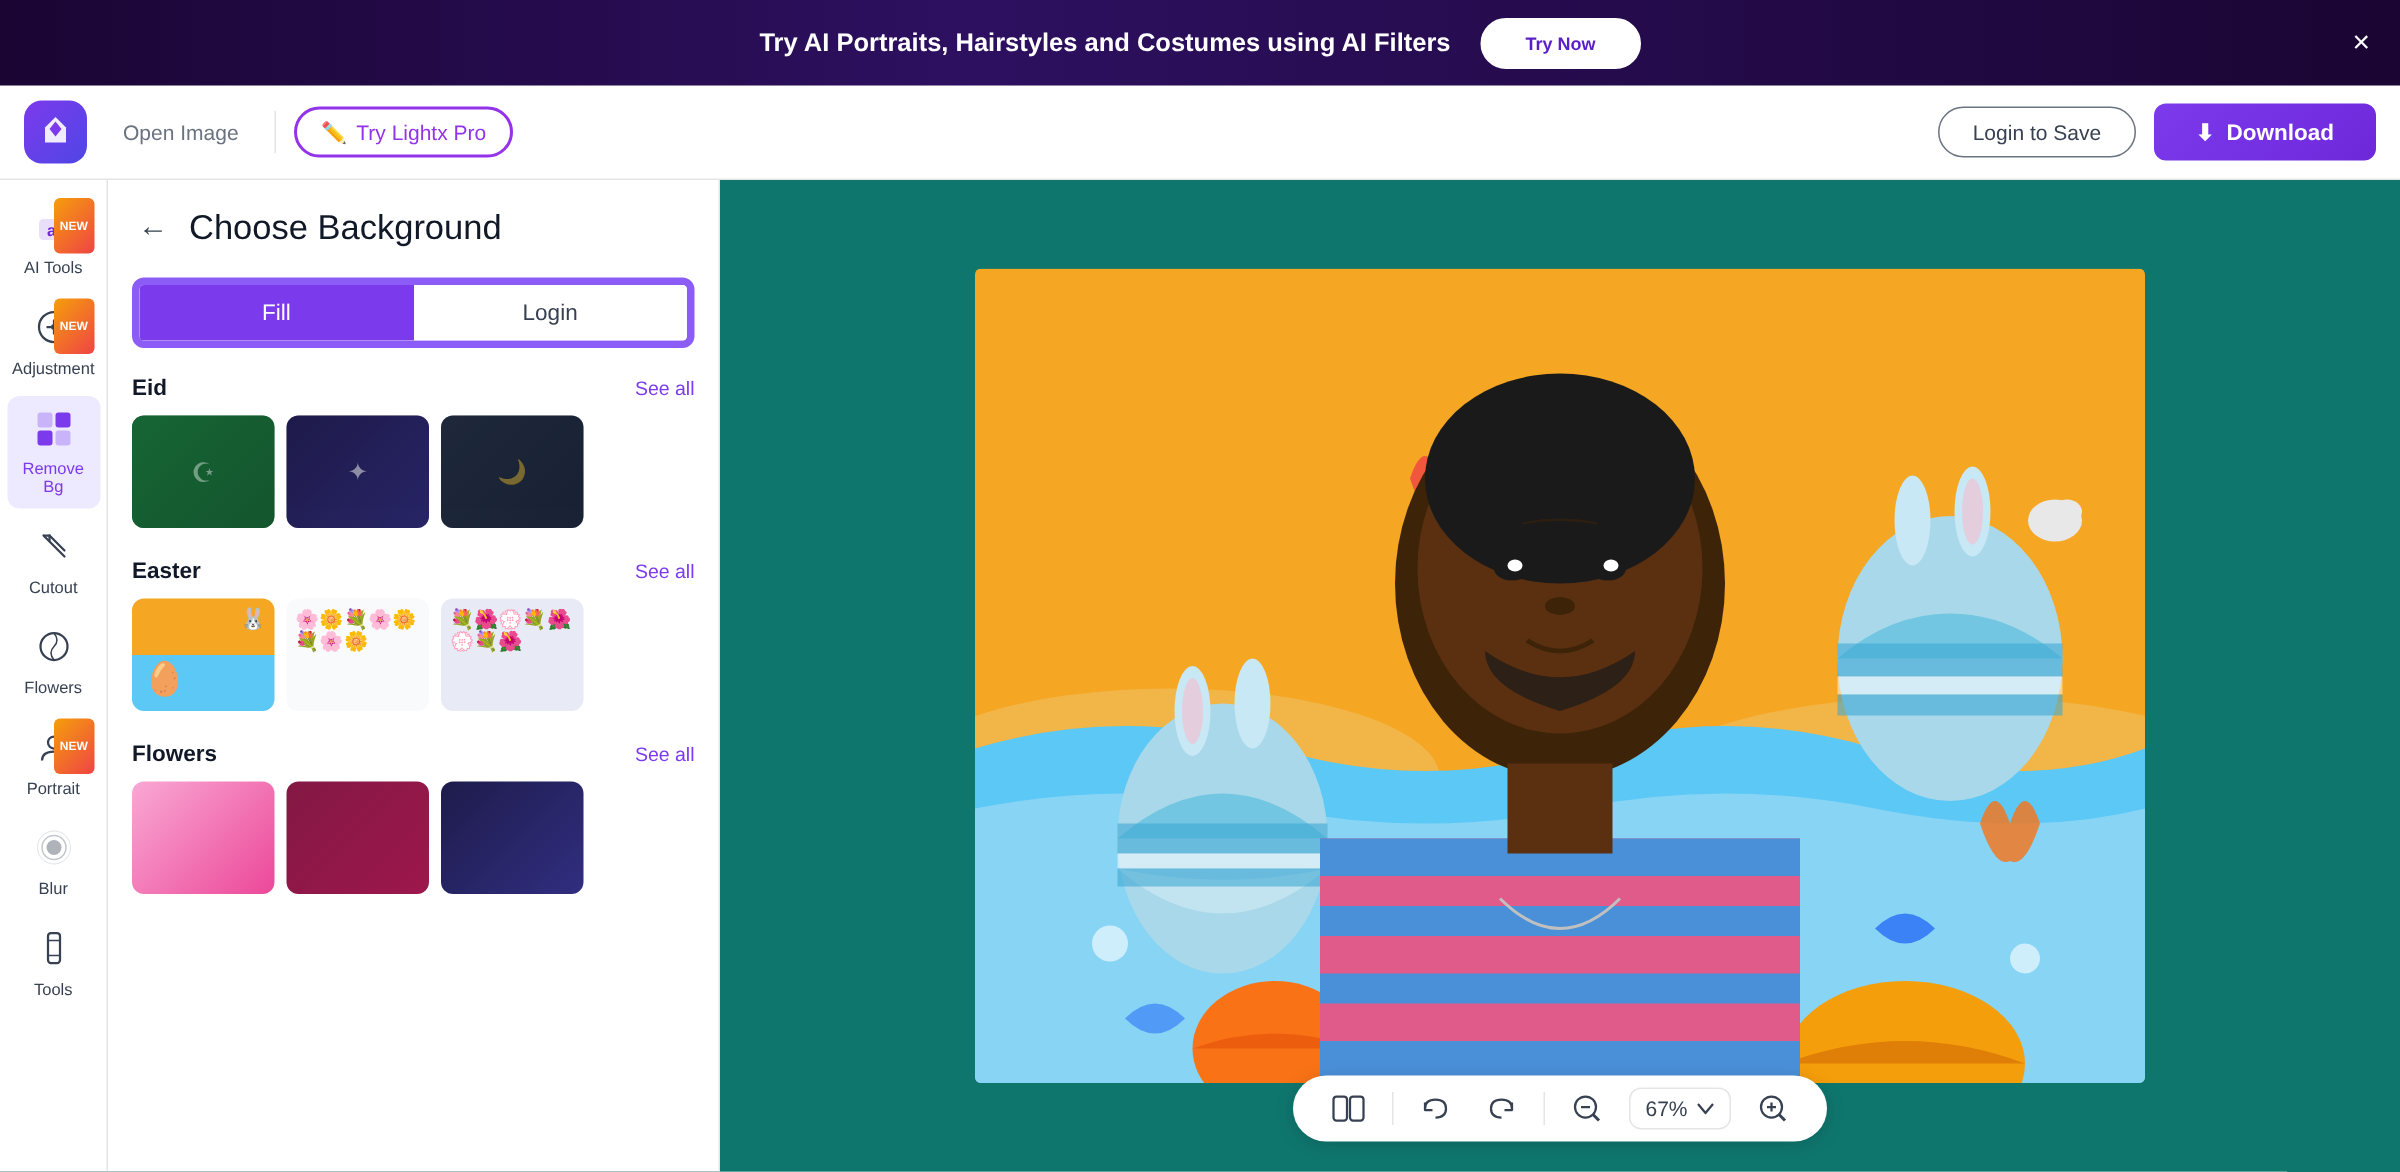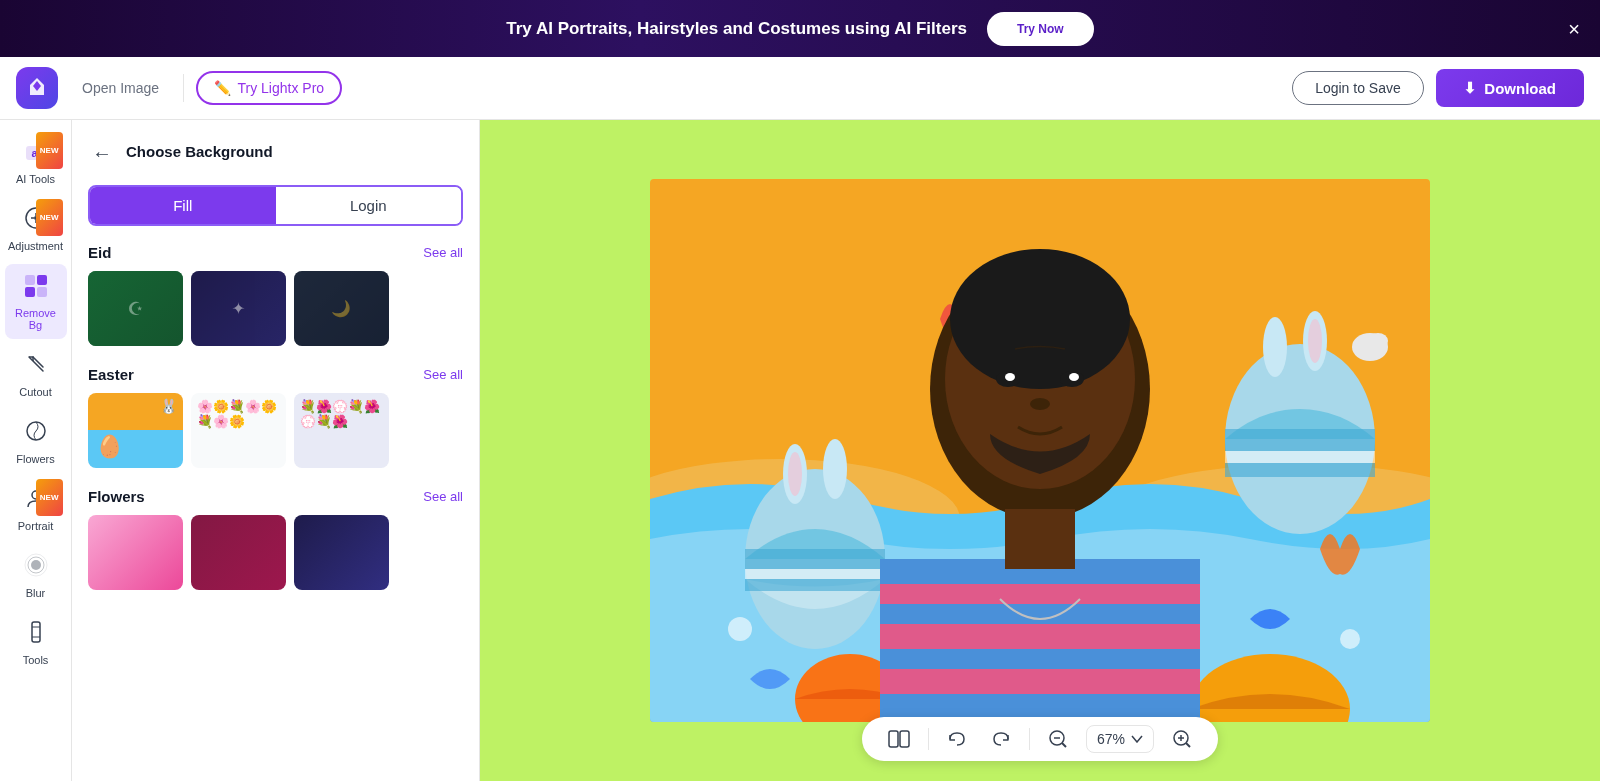--- a/index.html
+++ b/index.html
@@ -188,33 +188,33 @@
     }
     .back-btn {
       background: none;
       border: none;
       cursor: pointer;
       font-size: 20px;
       color: #374151;
       padding: 4px;
     }
     .panel-title {
-      font-size: 15px;
-      font-weight: 700;
+      font-size: 23px;
+      font-weight: 400;
       color: #111827;
     }
 
     
     .tab-row {
       display: flex;
       gap: 0;
       margin-bottom: 18px;
       border-radius: 8px;
       overflow: hidden;
-      border: 2px solid #8b5cf6;
+      border: 5px solid #8b5cf6;
     }
     .tab-btn {
       flex: 1;
       padding: 10px;
       font-size: 15px;
       font-weight: 500;
       cursor: pointer;
       border: none;
       background: white;
       color: #374151;
@@ -276,21 +276,21 @@
       height: 75px;
       border-radius: 8px;
       cursor: pointer;
       overflow: hidden;
       flex-shrink: 0;
     }
 
     
     .canvas-area {
       flex: 1;
-      background: #bef264;
+      background: #0f766e;
       display: flex;
       flex-direction: column;
       align-items: center;
       justify-content: center;
       position: relative;
       text-align: center;
     }
     .canvas-image-container {
       width: 780px;
       height: 543px;

